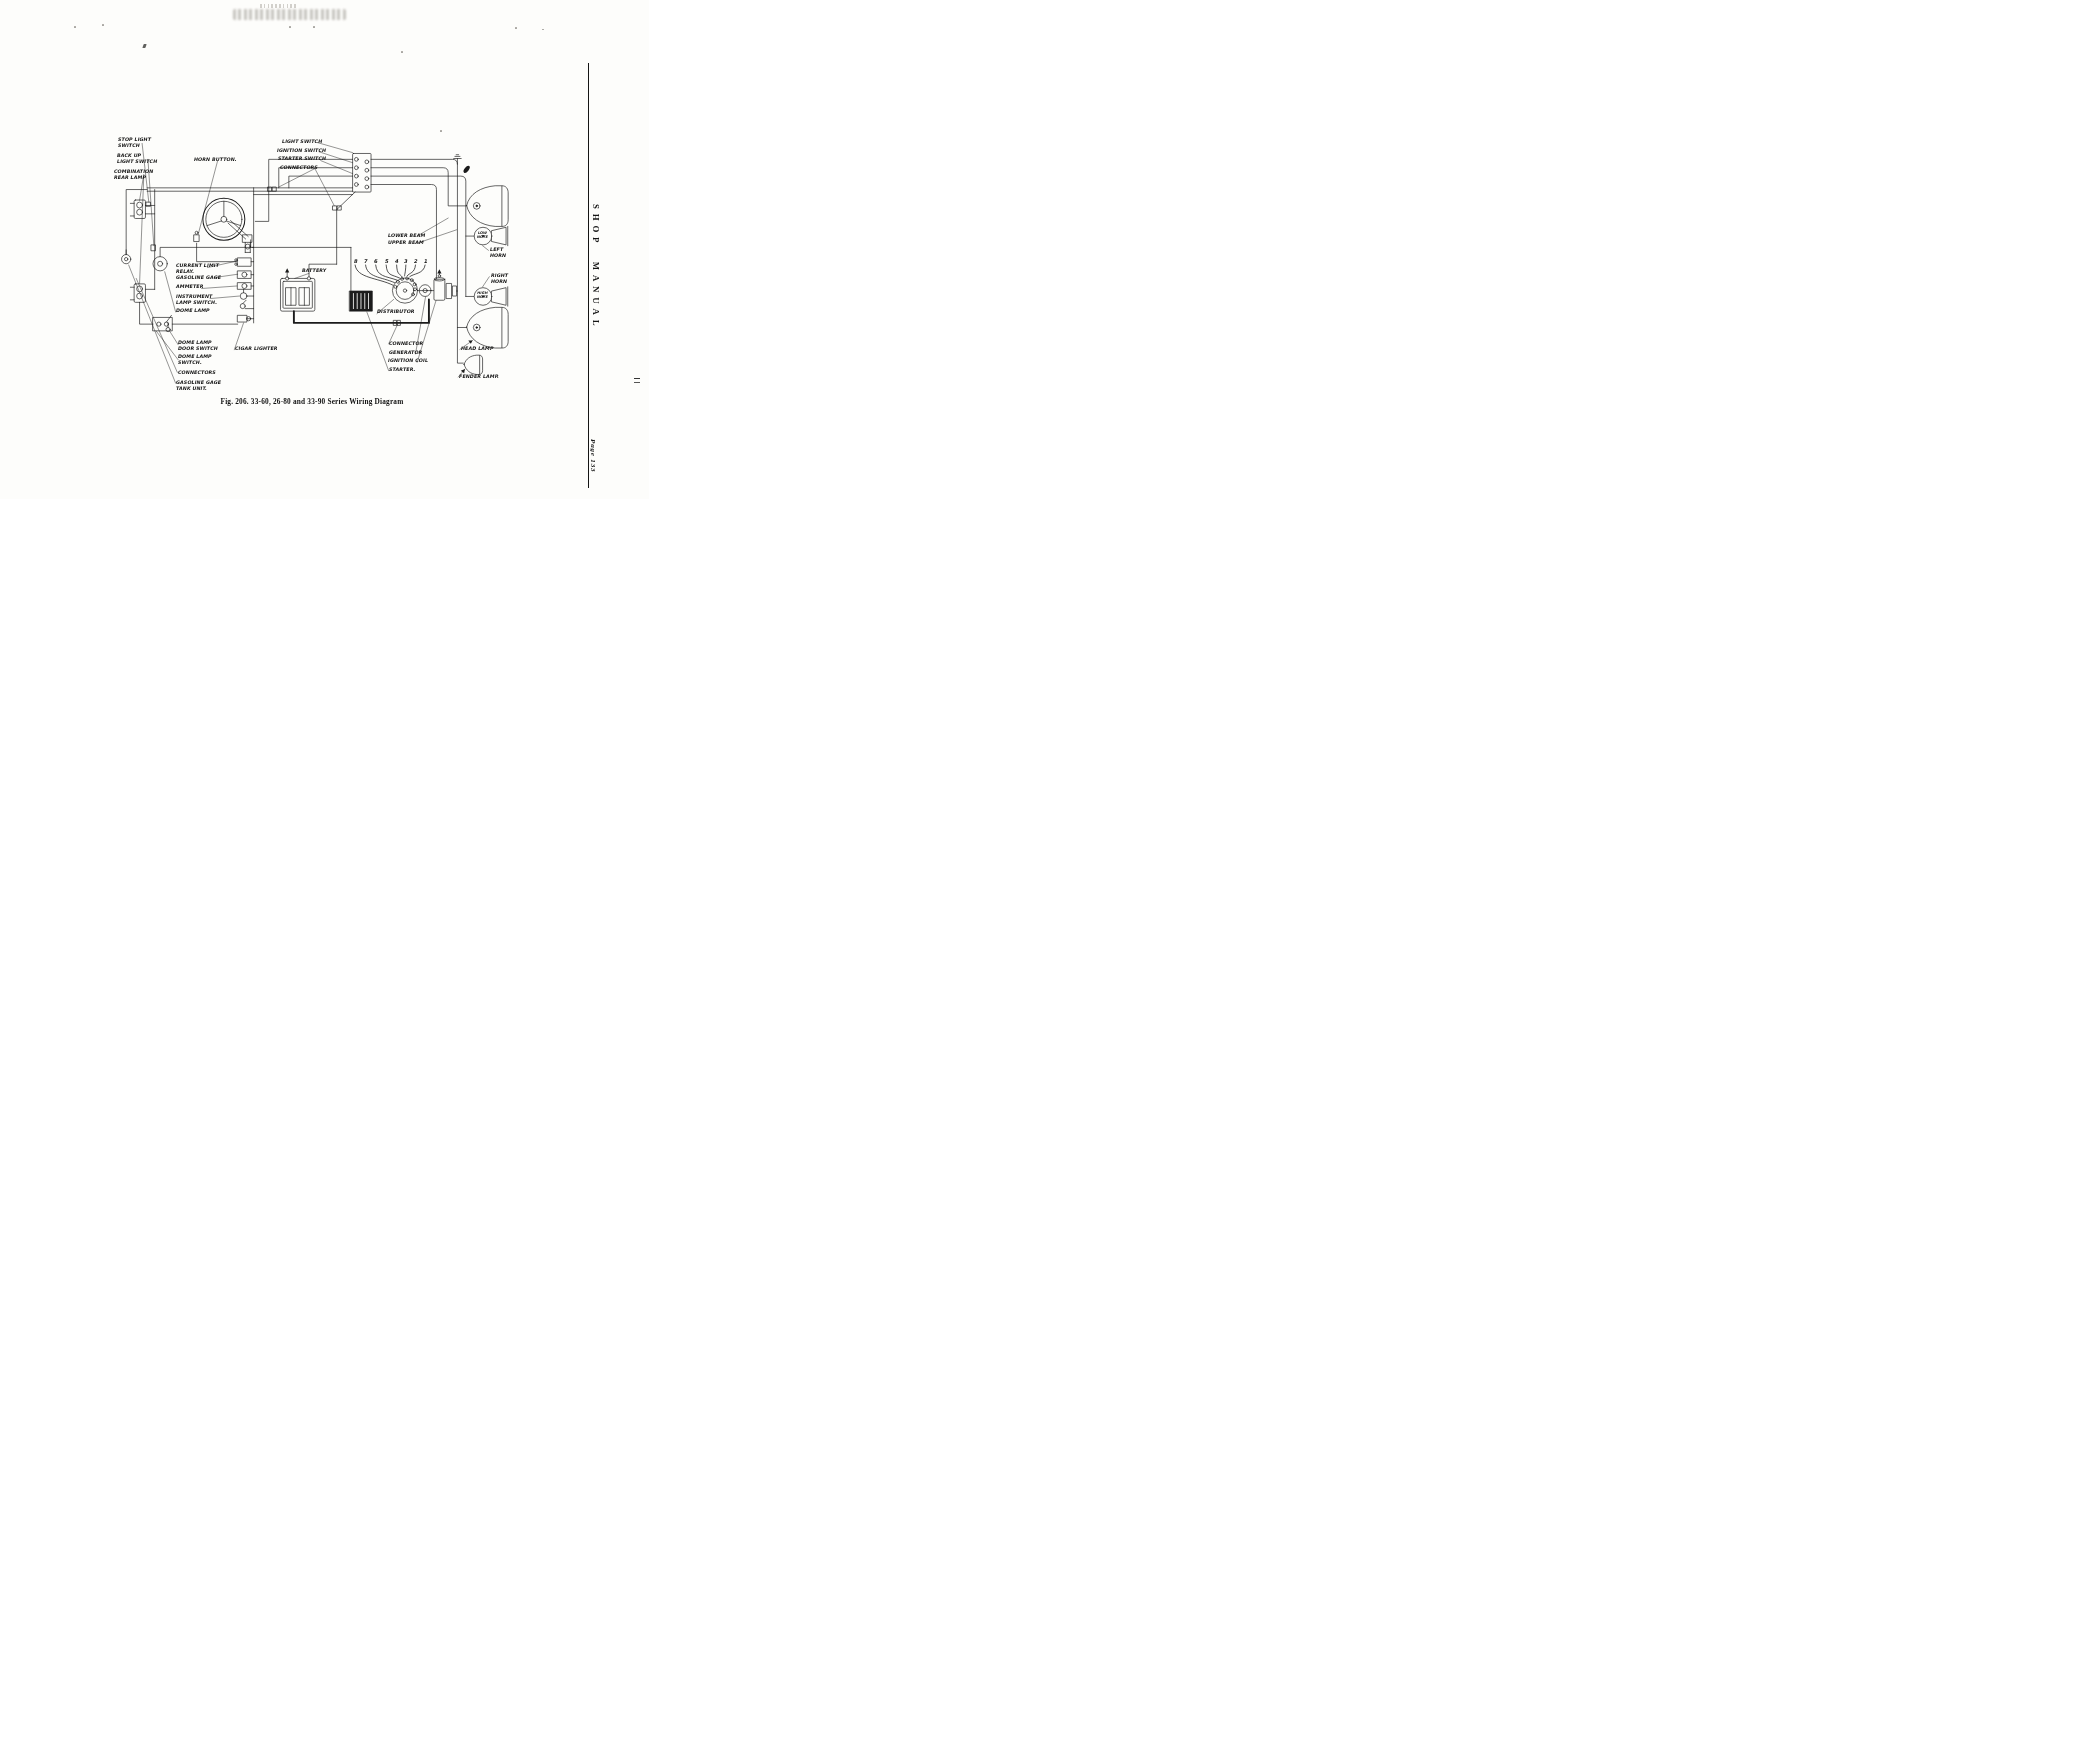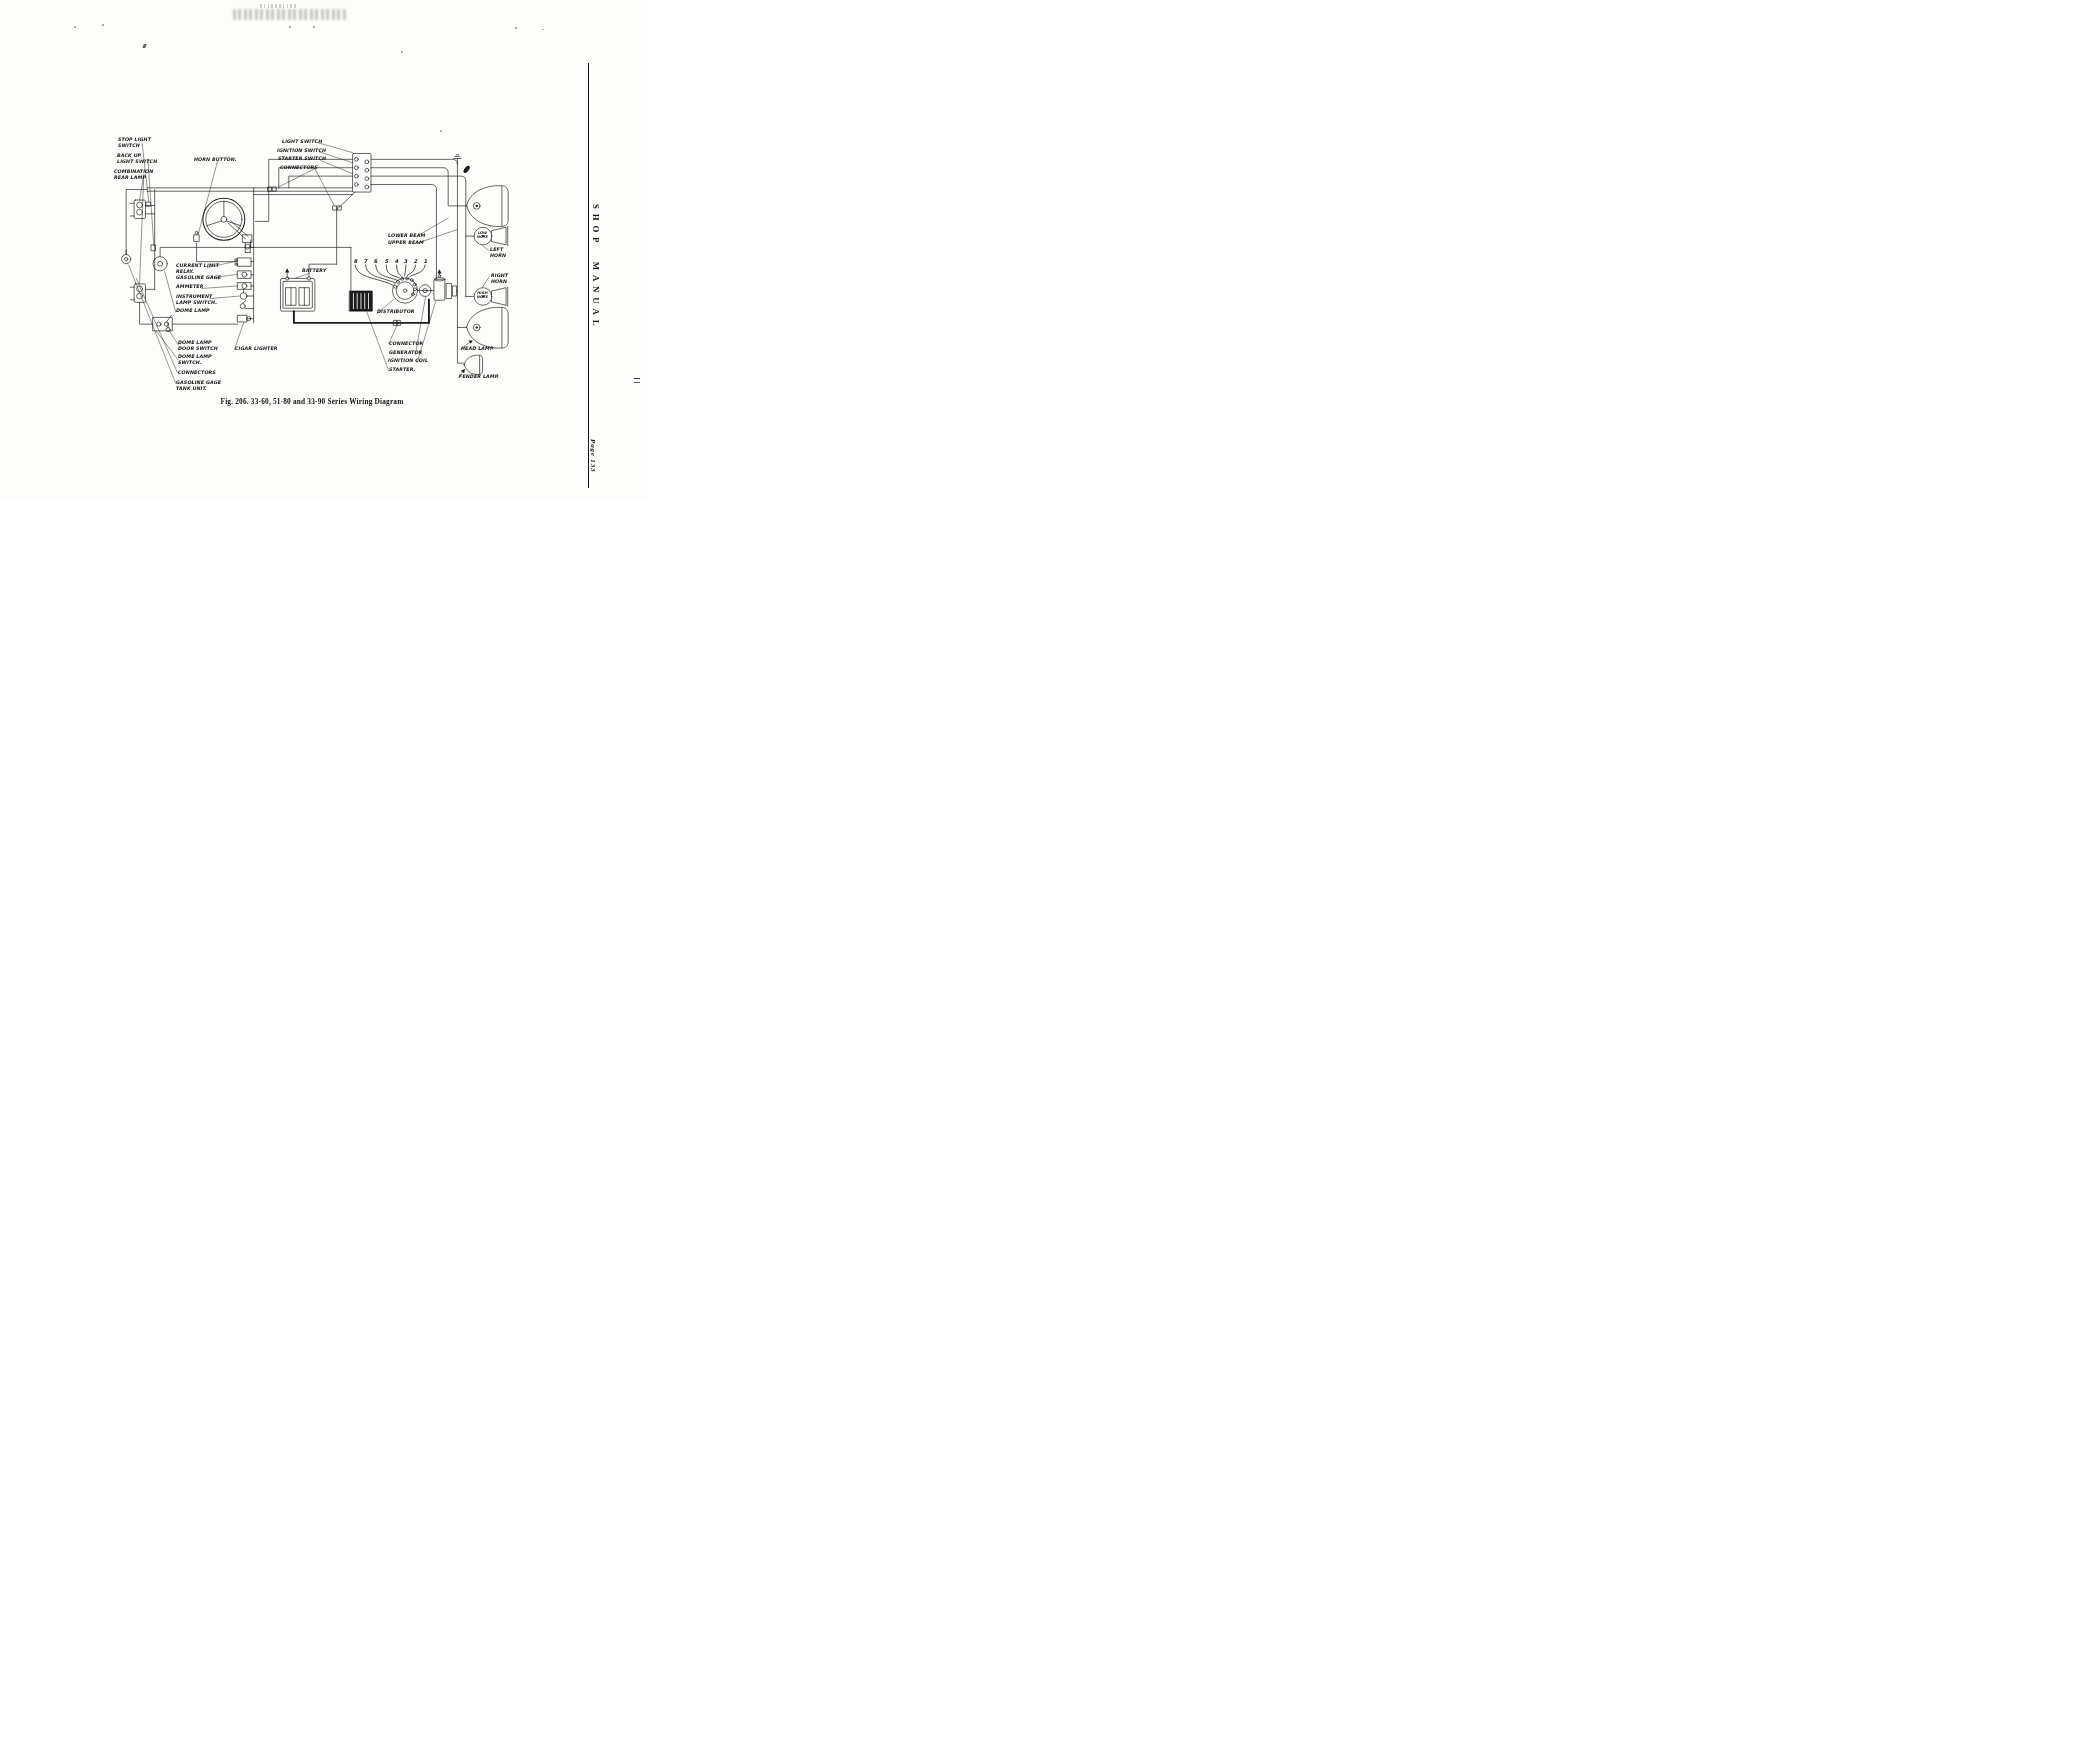--- a/index.html
+++ b/index.html
@@ -359,21 +359,21 @@
   <div class="lbl" style="left:176px;top:380px">GASOLINE GAGE
 TANK UNIT.</div>
   <div class="lbl" style="left:235px;top:346px">CIGAR LIGHTER</div>
   <div class="lbl" style="left:389px;top:341px">CONNECTOR</div>
   <div class="lbl" style="left:389px;top:350px">GENERATOR</div>
   <div class="lbl" style="left:388px;top:358px">IGNITION COIL</div>
   <div class="lbl" style="left:389px;top:367px">STARTER.</div>
   <div class="lbl" style="left:461px;top:346px">HEAD LAMP</div>
   <div class="lbl" style="left:459px;top:374px">FENDER LAMP.</div>
 
-  <div class="caption">Fig. 206.   33-60, 51-80 and 33-90 Series Wiring Diagram</div>
+  <div class="caption">Fig. 206.   33-60, 26-80 and 33-90 Series Wiring Diagram</div>
 
   <div class="page-rule"></div>
   <div class="margin-title">SHOP MANUAL</div>
   <div class="page-number">Page 133</div>
   <div class="margin-dash"></div>
 
 </div>
 
 
 </body></html>

